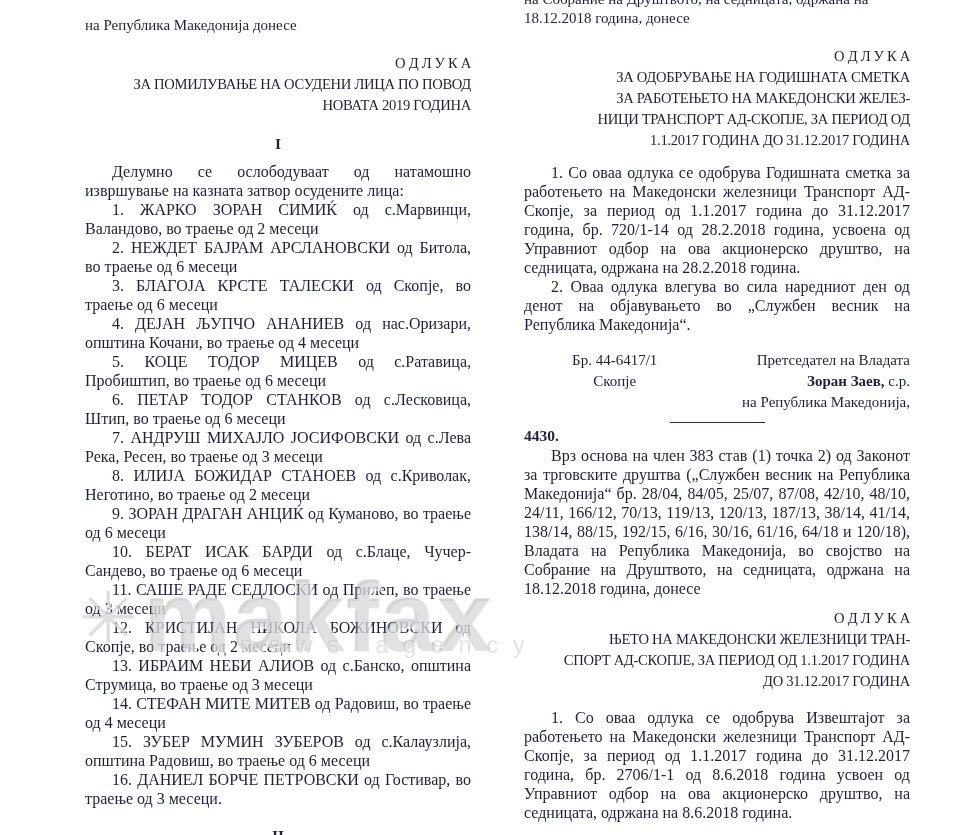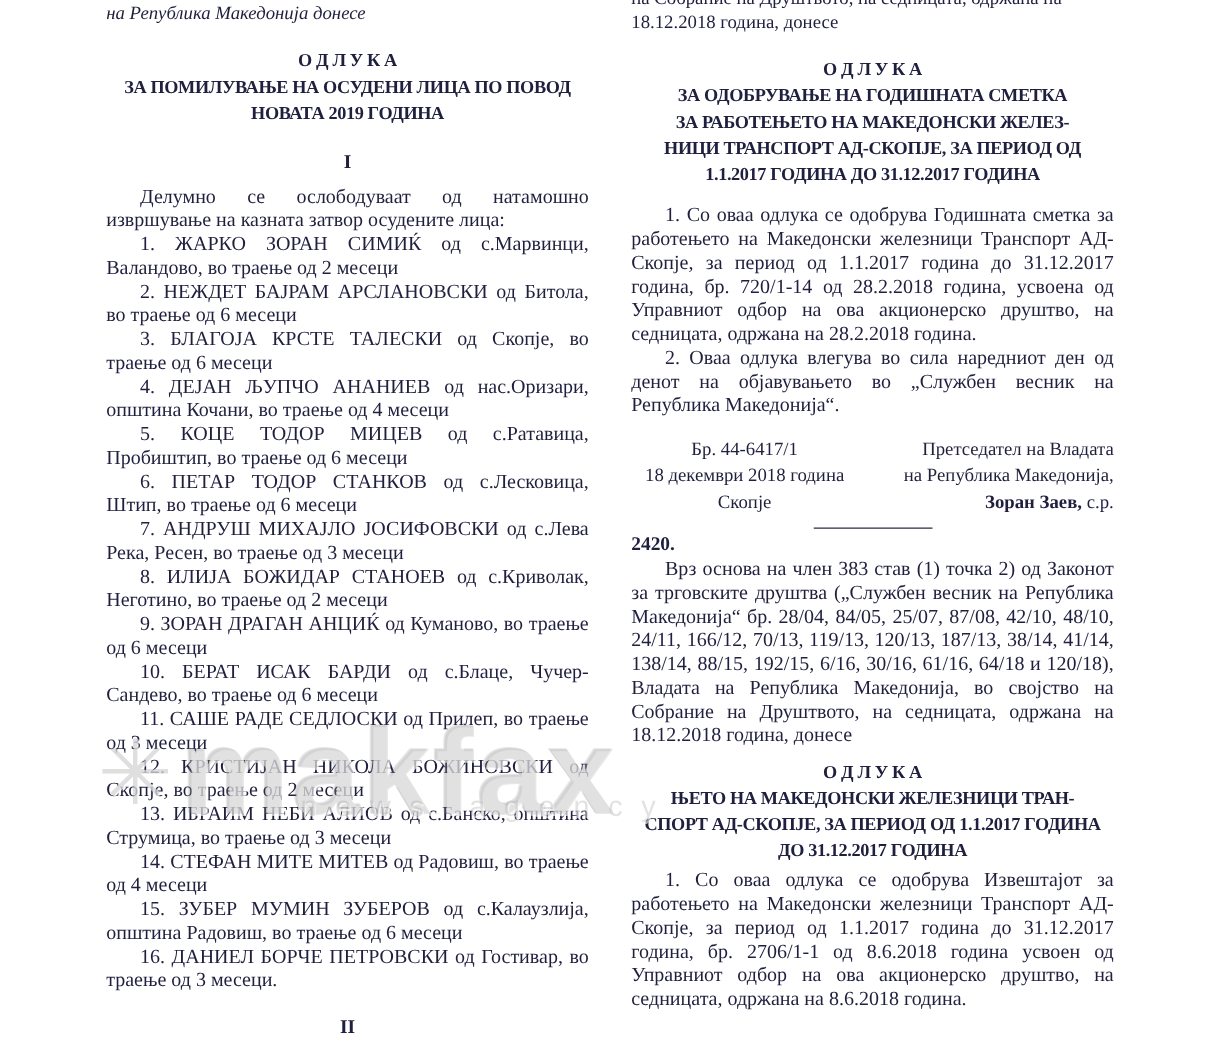--- a/index.html
+++ b/index.html
@@ -6,24 +6,24 @@
   .page{
     position:relative;
     width:980px;height:835px;
     background:#ffffff;
     overflow:hidden;
     font-family:"Liberation Serif","DejaVu Serif",serif;
     color:#1f1f3e;
   }
   .col{position:absolute;top:0;width:386px;}
   .col-left{left:85px;}
-  .col-right{left:505px;}
+  .col-right{left:524px;}
   .body-text{font-size:15px;line-height:19px;text-align:justify;}
   .para{font-size:16px;line-height:19px;text-align:justify;text-indent:27px;margin:0;}
-  .title-block{text-align:center;font-weight:bold;margin-top:18px;}
+  .title-block{text-align:right;font-weight:normal;margin-top:18px;}
   .title-line{
     font-size:14.6px;line-height:21px;white-space:nowrap;
     letter-spacing:-0.3px;display:block;
   }
   .section-label{text-align:center;font-weight:bold;font-size:15.5px;line-height:21px;margin-top:17px;}
   .intro-gap{margin-top:8px;}
   .cut-top{margin-top:-10px;}
   .sig-block{display:flex;margin-top:16px;font-size:15px;line-height:21px;}
   .sig-left{width:47%;text-align:center;}
   .sig-right{width:53%;text-align:right;}
@@ -56,21 +56,21 @@
     white-space:nowrap;
   }
 </style>
 </head>
 <body>
 
 <div class="page">
 
   <div class="col col-left">
 
-    <div class="body-text" style="margin-top:2px;font-style:italic;">на Република Македонија донесе</div>
+    <div class="body-text" style="margin-top:16px;">на Република Македонија донесе</div>
 
     <div class="title-block">
       <span class="title-line">О Д Л У К А</span>
       <span class="title-line">ЗА ПОМИЛУВАЊЕ НА ОСУДЕНИ ЛИЦА ПО ПОВОД</span>
       <span class="title-line">НОВАТА 2019 ГОДИНА</span>
     </div>
 
     <div class="section-label">I</div>
 
     <p class="para intro-gap">Делумно се ослободуваат од натамошно извршување на казната затвор осудените лица:</p>
@@ -109,44 +109,43 @@
       <span class="title-line">НИЦИ ТРАНСПОРТ АД-СКОПЈЕ, ЗА ПЕРИОД ОД</span>
       <span class="title-line">1.1.2017 ГОДИНА ДО 31.12.2017 ГОДИНА</span>
     </div>
 
     <p class="para" style="margin-top:12px;">1. Со оваа одлука се одобрува Годишната сметка за работењето на Македонски железници Транспорт АД-Скопје, за период од 1.1.2017 година до 31.12.2017 година, бр. 720/1-14 од 28.2.2018 година, усвоена од Управниот одбор на ова акционерско друштво,  на седницата, одржана на 28.2.2018 година.</p>
     <p class="para">2. Оваа одлука влегува во сила наредниот ден од денот на објавувањето во „Службен весник на Република Македонија“.</p>
 
     <div class="sig-block">
       <div class="sig-left">
         <div>Бр. 44-6417/1</div>
-        <div>18 декември 2018 година</div>
         <div>Скопје</div>
       </div>
       <div class="sig-right">
         <div>Претседател на Владата</div>
+        <div><span class="sig-name-bold">Зоран Заев,</span><span> с.р.</span></div>
         <div>на Република Македонија,</div>
-        <div><span class="sig-name-bold">Зоран Заев,</span><span> с.р.</span></div>
       </div>
     </div>
 
     <div class="divider"></div>
 
-    <p class="para doc-number">2420.</p>
+    <p class="para doc-number">4430.</p>
 
     <p class="para">Врз основа на член 383 став (1) точка 2) од Законот за трговските друштва („Службен весник на Република Македонија“ бр. 28/04, 84/05, 25/07, 87/08, 42/10, 48/10, 24/11, 166/12, 70/13, 119/13, 120/13, 187/13, 38/14, 41/14, 138/14, 88/15, 192/15, 6/16, 30/16, 61/16, 64/18 и 120/18), Владата на Република Македонија, во својство на Собрание на Друштвото,  на седницата, одржана на 18.12.2018 година, донесе</p>
 
     <div class="title-block" style="margin-top:10px;">
       <span class="title-line">О Д Л У К А</span>
       <span class="title-line">ЊЕТО  НА  МАКЕДОНСКИ  ЖЕЛЕЗНИЦИ  ТРАН-</span>
       <span class="title-line">СПОРТ АД-СКОПЈЕ, ЗА ПЕРИОД ОД 1.1.2017 ГОДИНА</span>
       <span class="title-line">ДО 31.12.2017 ГОДИНА</span>
     </div>
 
-    <p class="para" style="margin-top:3px;">1. Со оваа одлука се одобрува Извештајот за работењето на Македонски железници Транспорт АД-Скопје, за период од 1.1.2017 година до 31.12.2017 година, бр. 2706/1-1 од 8.6.2018 година усвоен од Управниот одбор на ова акционерско друштво, на седницата, одржана на 8.6.2018 година.</p>
+    <p class="para" style="margin-top:16px;">1. Со оваа одлука се одобрува Извештајот за работењето на Македонски железници Транспорт АД-Скопје, за период од 1.1.2017 година до 31.12.2017 година, бр. 2706/1-1 од 8.6.2018 година усвоен од Управниот одбор на ова акционерско друштво, на седницата, одржана на 8.6.2018 година.</p>
   </div>
 
   <div class="watermark">
     <span class="wm-logo">✳</span>
     <span class="wm-text-wrap">
       <span class="wm-brand">makfax</span>
       <span class="wm-tagline">news agency</span>
     </span>
   </div>
 

